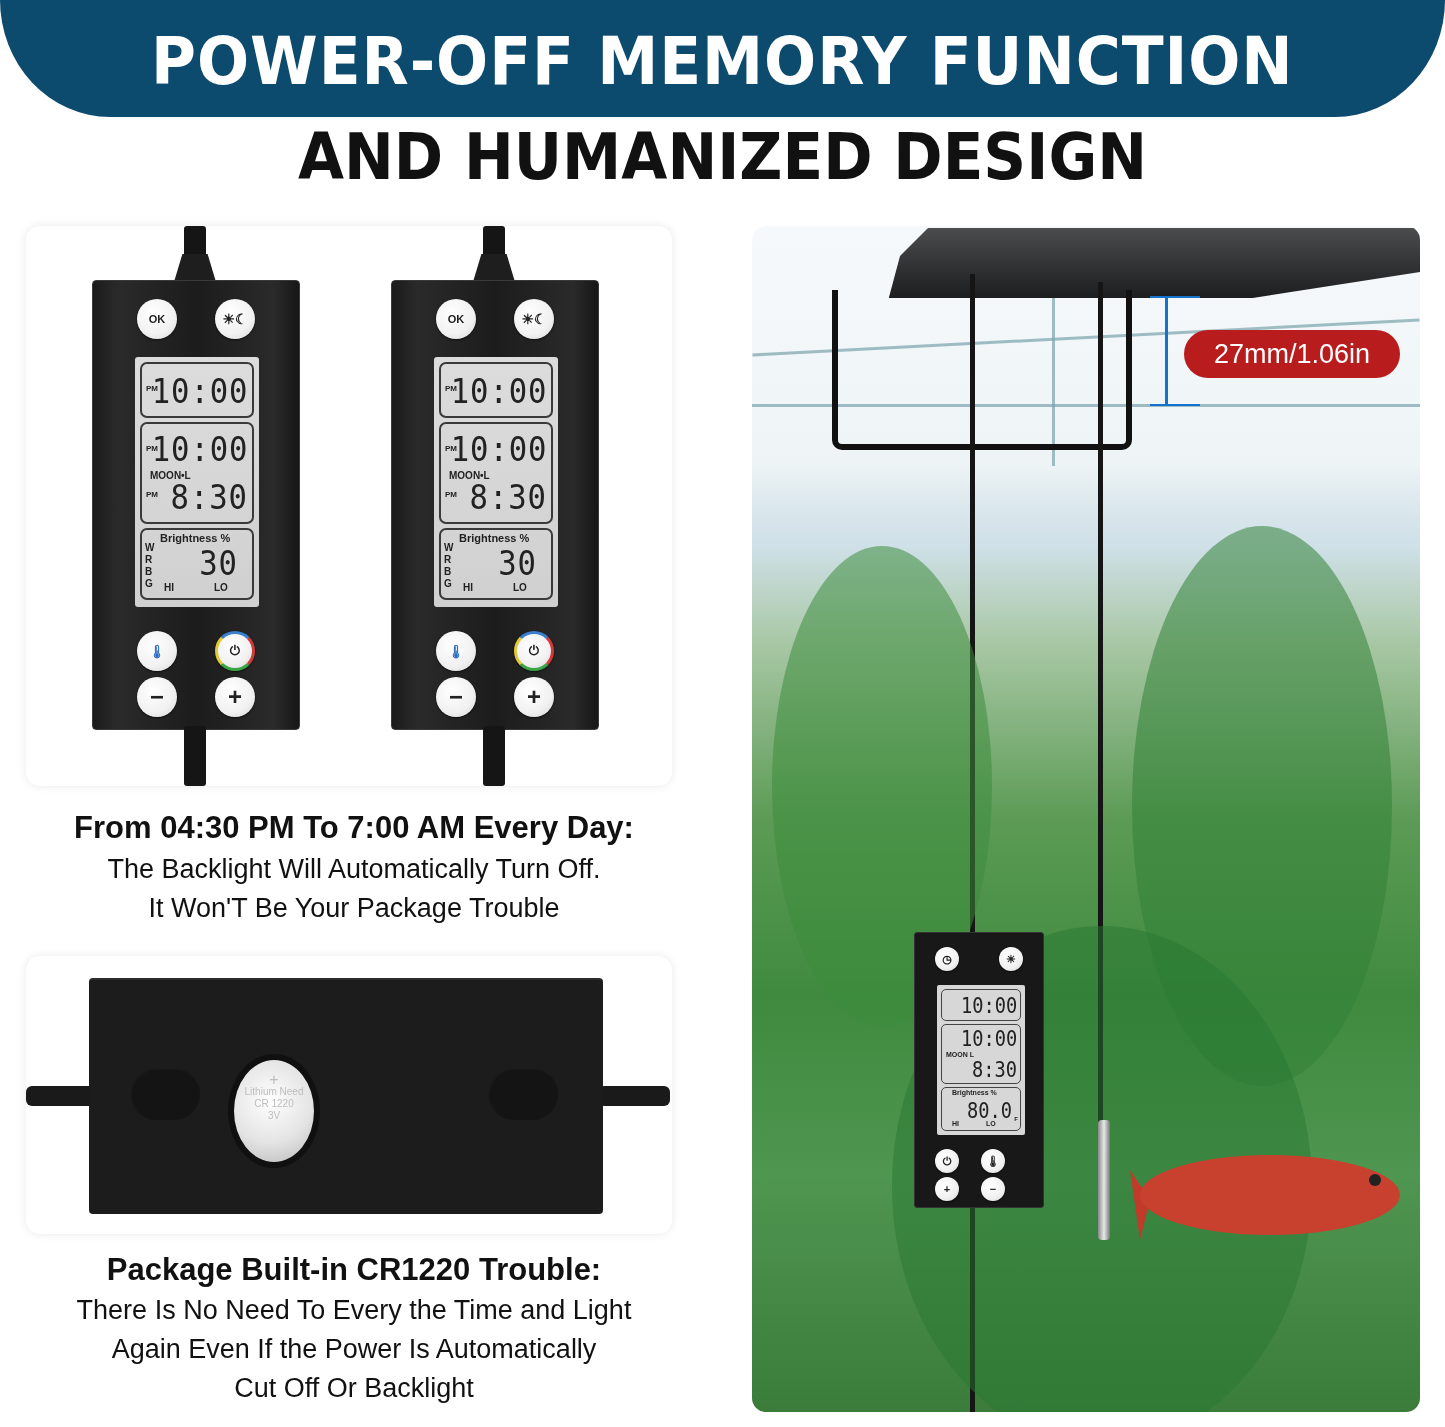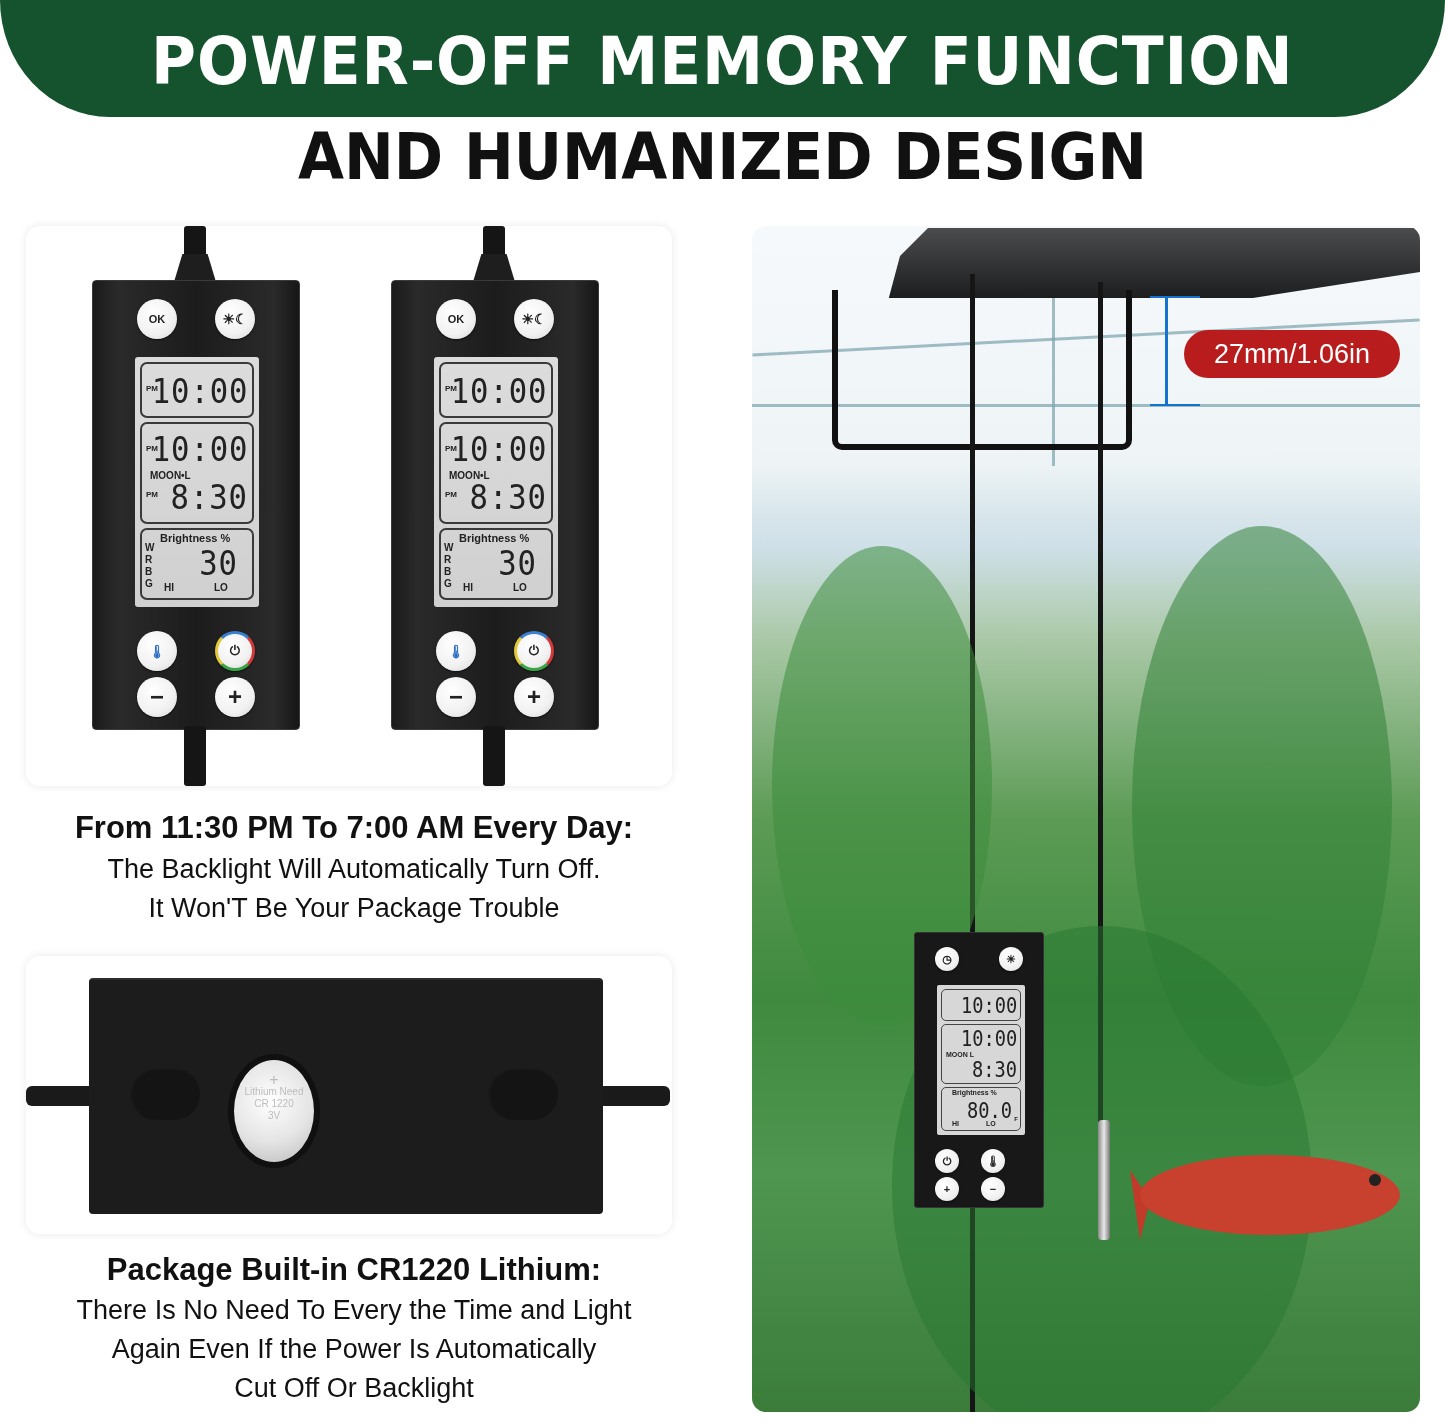--- a/index.html
+++ b/index.html
@@ -1,18 +1,18 @@
 <!DOCTYPE html>
 <html><head>
 <meta charset="utf-8">
 <style>
   * { box-sizing: border-box; margin: 0; padding: 0; }
   body { width: 1445px; height: 1427px; background: #ffffff; position: relative; overflow: hidden; font-family: "Liberation Sans", sans-serif; }
 
-  .banner { position: absolute; left: 0; top: 0; width: 1445px; height: 117px; background: #14532d; border-radius: 0 0 110px 110px / 0 0 117px 117px; display: flex; align-items: center; justify-content: center; }
+  .banner { position: absolute; left: 0; top: 0; width: 1445px; height: 117px; background: #0c4a6e; border-radius: 0 0 110px 110px / 0 0 117px 117px; display: flex; align-items: center; justify-content: center; }
   .banner-title { color: #fff; font-family: "DejaVu Sans", sans-serif; font-weight: bold; font-size: 66px; letter-spacing: 1px; transform: scaleX(0.93); white-space: nowrap; margin-top: 6px; }
   .subtitle { position: absolute; left: 0; top: 120px; width: 1445px; text-align: center; font-family: "DejaVu Sans", sans-serif; font-weight: bold; font-size: 64px; color: #111; transform: scaleX(0.93); white-space: nowrap; }
 
   .card { position: absolute; background: #fff; border-radius: 14px; box-shadow: 0 0 10px rgba(0,0,0,0.09); }
 
   
   .ctrl { position: absolute; width: 208px; height: 450px; }
   .cable-top { position: absolute; left: 92px; top: 0; width: 22px; height: 34px; background: #151515; border-radius: 3px; }
   .cable-boot-top { position: absolute; left: 82px; top: 28px; width: 42px; height: 28px; background: #1e1e1e; clip-path: polygon(20% 0, 80% 0, 100% 100%, 0 100%); }
   .body { position: absolute; left: 0; top: 54px; width: 208px; height: 450px; background: linear-gradient(90deg,#1a1a1a 0,#2a2a2a 12%,#1c1c1c 50%,#2a2a2a 88%,#161616 100%); border-radius: 4px; border: 1px solid #3a3a3a; }
@@ -151,38 +151,38 @@
       </div>
     <div class="btn" style="left:122px;top:396px;font-size:24px;">
         <span>+</span>
       </div>
   </div>
 </div>
 
 <div style="position:absolute;left:184px;top:726px;width:22px;height:60px;background:#151515;border-radius:3px;"></div>
 <div style="position:absolute;left:483px;top:726px;width:22px;height:60px;background:#151515;border-radius:3px;"></div>
 
-<div class="caption-bold" style="left:24px;top:810px;">From 11:30 PM To 7:00 AM Every Day:</div>
+<div class="caption-bold" style="left:24px;top:810px;">From 04:30 PM To 7:00 AM Every Day:</div>
 <div class="caption" style="left:24px;top:850px;">The Backlight Will Automatically Turn Off.</div>
 <div class="caption" style="left:24px;top:889px;">It Won'T Be Your Package Trouble</div>
 
 <div class="card" style="left:26px;top:956px;width:646px;height:278px;"></div>
 <div class="cord" style="left:26px;top:1086px;width:70px;"></div>
 <div class="cord" style="left:598px;top:1086px;width:72px;"></div>
 <div class="bbox"></div>
 <div class="keyhole" style="left:130px;top:1068px;"></div>
 <div class="keyhole" style="left:488px;top:1068px;"></div>
 <div class="coin">
   <div style="font-size:16px;">+</div>
   <div>Lithium Need</div>
   <div>CR 1220</div>
   <div>3V</div>
 </div>
 
-<div class="caption-bold" style="left:24px;top:1252px;">Package Built-in CR1220 Lithium:</div>
+<div class="caption-bold" style="left:24px;top:1252px;">Package Built-in CR1220 Trouble:</div>
 <div class="caption" style="left:24px;top:1291px;">There Is No Need To Every the Time and Light</div>
 <div class="caption" style="left:24px;top:1330px;">Again Even If the Power Is Automatically</div>
 <div class="caption" style="left:24px;top:1369px;">Cut Off Or Backlight</div>
 
 <div class="photo">
   <div class="glass-line" style="left:0;top:110px;width:668px;transform:rotate(-3deg);"></div>
   <div class="glass-line" style="left:0;top:178px;width:668px;"></div>
   <div class="glass-line" style="left:300px;top:30px;width:3px;height:210px;"></div>
   <div class="lightbar"></div>
   <div class="bracket" style="left:80px;top:64px;width:300px;height:160px;border-radius:0 0 10px 10px;"></div>

